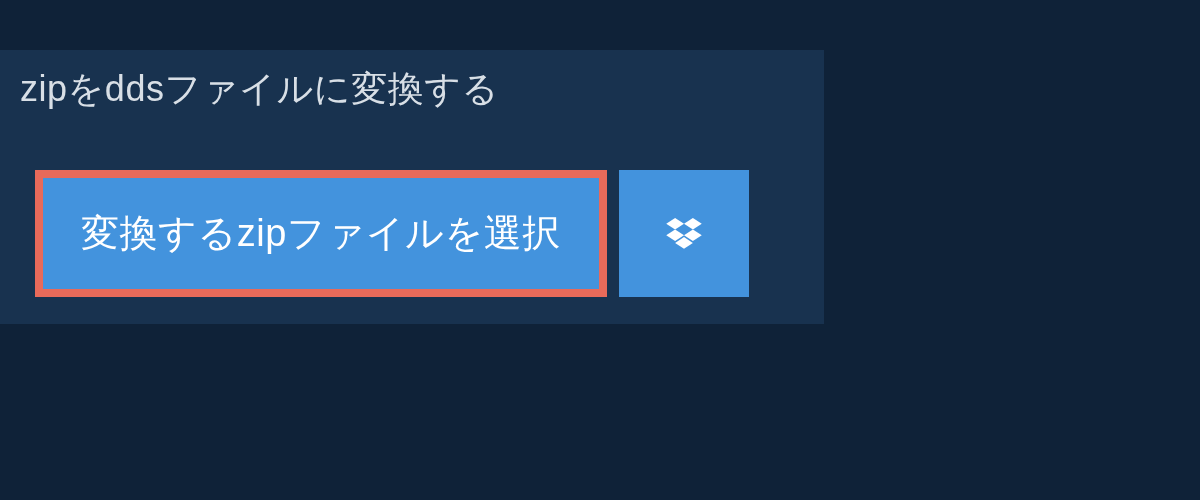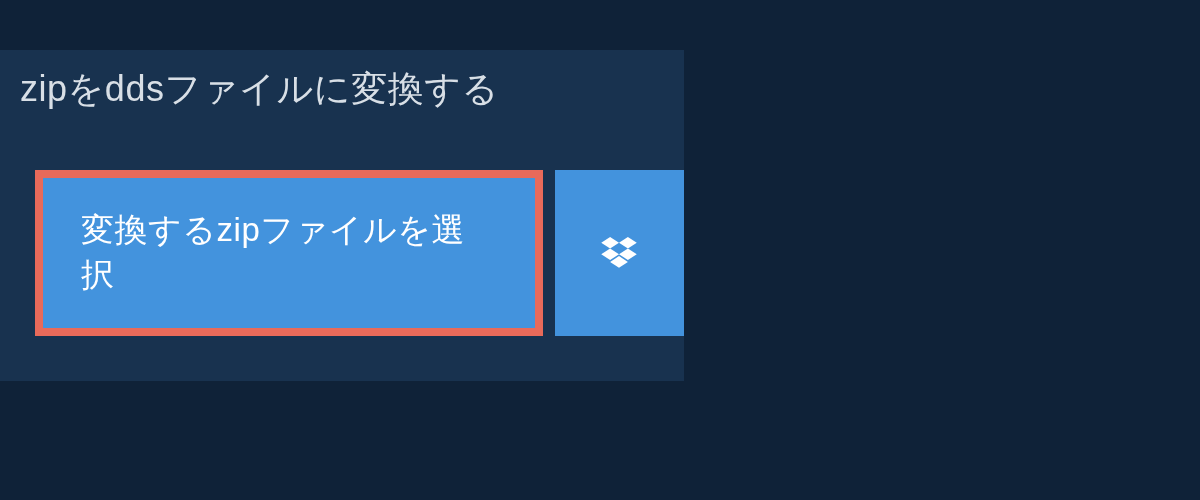--- a/index.html
+++ b/index.html
@@ -9,23 +9,23 @@
     }
     body {
       width: 1200px;
       height: 500px;
       background-color: #0f2238;
       font-family: sans-serif;
       overflow: hidden;
     }
     .panel {
       background-color: #18324f;
-      width: 684px;
+      width: 824px;
       margin-top: 50px;
-      padding-bottom: 45px;
+      padding-bottom: 27px;
     }
     .title-bar {
       display: inline-block;
       padding: 15px 20px 18px 20px;
     }
     .title-text {
       color: #d8dfe6;
       font-size: 36px;
       font-weight: 400;
       letter-spacing: 0.5px;
@@ -33,21 +33,21 @@
     .button-row {
       display: flex;
       margin-top: 38px;
       margin-left: 35px;
       gap: 12px;
     }
     .select-button {
       background-color: #4393dd;
       border: 8px solid #e86a5a;
       color: #ffffff;
-      font-size: 33px;
+      font-size: 38px;
       font-weight: 400;
       padding: 30px 38px;
       cursor: pointer;
       display: flex;
       align-items: center;
       justify-content: center;
       letter-spacing: 0.5px;
     }
     .dropbox-button {
       background-color: #4393dd;

